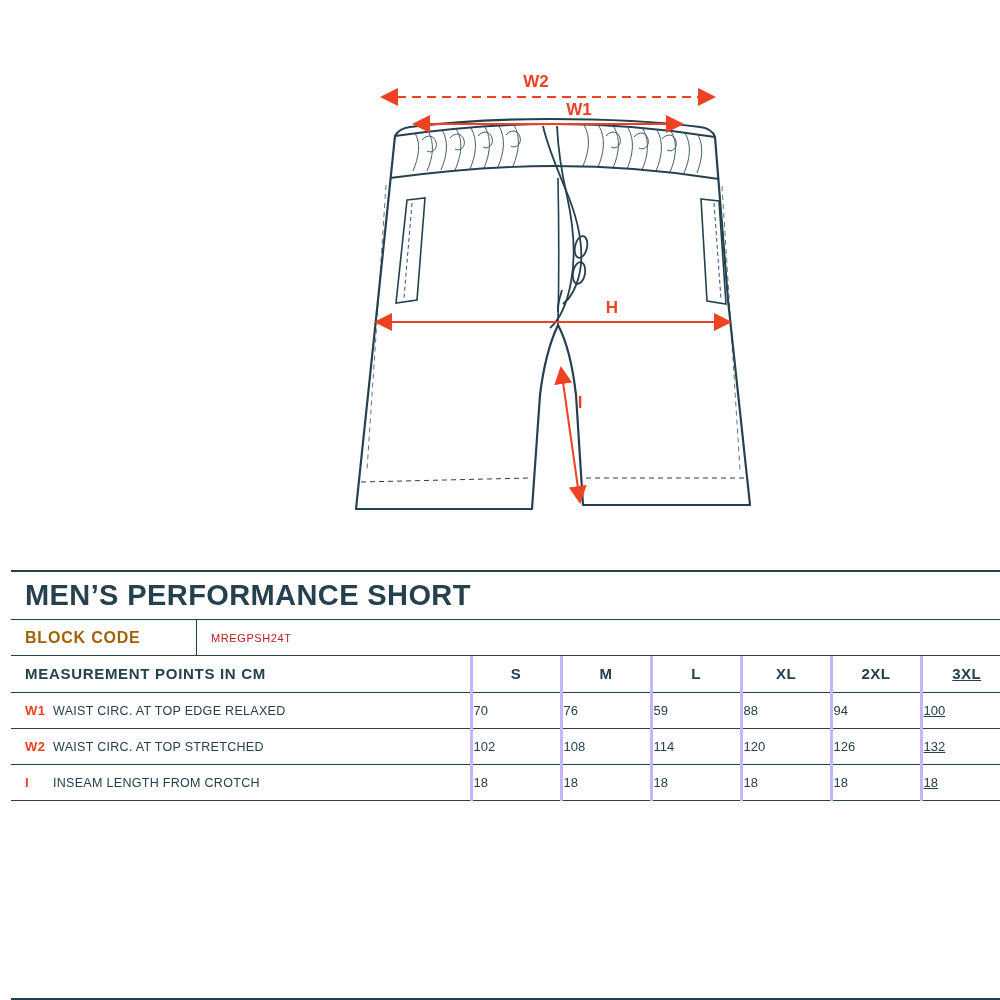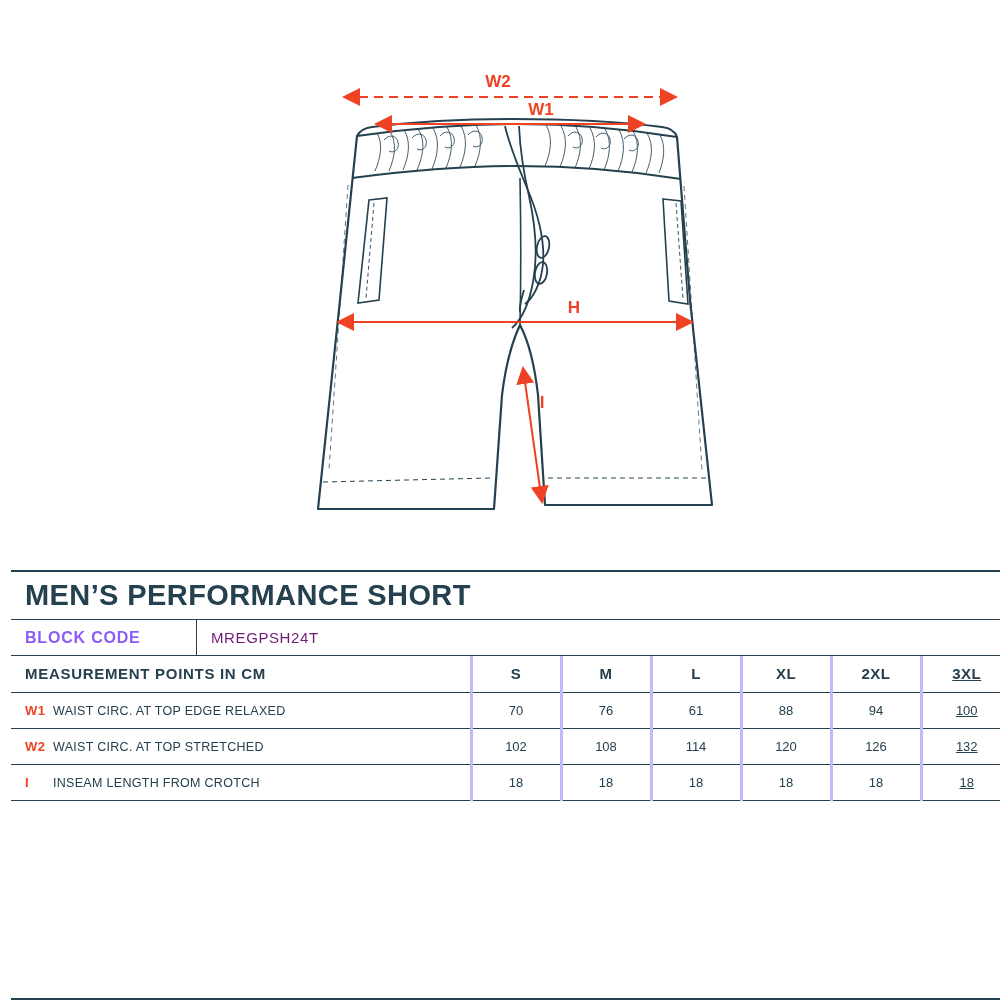--- a/index.html
+++ b/index.html
@@ -13,20 +13,21 @@
     font-family: "Liberation Sans", sans-serif;
     color: #25404e;
     overflow: hidden;
   }
 
   .page {
     position: relative;
     width: 1000px;
     height: 860px;
     box-sizing: border-box;
+    padding-left: 38px;
   }
 
   
   .illustration {
     position: relative;
     width: 1000px;
     height: 570px;
     background: #ffffff;
   }
   .illustration svg {
@@ -71,31 +72,31 @@
     box-sizing: border-box;
   }
   .block-row .bc-label {
     width: 186px;
     display: flex;
     align-items: center;
     padding-left: 14px;
     font-size: 16px;
     font-weight: bold;
     letter-spacing: 0.8px;
-    color: #8b5cf6;
+    color: #a16207;
     box-sizing: border-box;
     border-right: 1px solid #25404e;
   }
   .block-row .bc-value {
     display: flex;
     align-items: center;
     padding-left: 14px;
-    font-size: 15px;
+    font-size: 11px;
     letter-spacing: 0.6px;
-    color: #701a75;
+    color: #b91c1c;
   }
 
   table.measure {
     width: 100%;
     border-collapse: collapse;
     table-layout: fixed;
   }
   table.measure th,
   table.measure td {
     border-right: 3px solid #c4b5fd;
@@ -121,21 +122,21 @@
     font-weight: bold;
     letter-spacing: 0.7px;
   }
   table.measure th.size-col {
     font-size: 15px;
     font-weight: bold;
     text-align: center;
     letter-spacing: 0.5px;
   }
   table.measure td.val {
-    text-align: center;
+    text-align: left;
     font-size: 13px;
   }
   .code {
     color: #ef4123;
     font-weight: bold;
     font-size: 13px;
     display: inline-block;
     width: 28px;
   }
   .rowtext {
@@ -297,21 +298,21 @@
           <th class="size-col">3XL</th>
         </tr>
       </thead>
       <tbody>
         <tr>
           <td class="row-label">
             <span class="code">W1</span><span class="rowtext">WAIST CIRC. AT TOP EDGE RELAXED</span>
           </td>
           <td class="val">70</td>
           <td class="val">76</td>
-          <td class="val">61</td>
+          <td class="val">59</td>
           <td class="val">88</td>
           <td class="val">94</td>
           <td class="val">100</td>
         </tr>
         <tr>
           <td class="row-label">
             <span class="code">W2</span><span class="rowtext">WAIST CIRC. AT TOP STRETCHED</span>
           </td>
           <td class="val">102</td>
           <td class="val">108</td>

